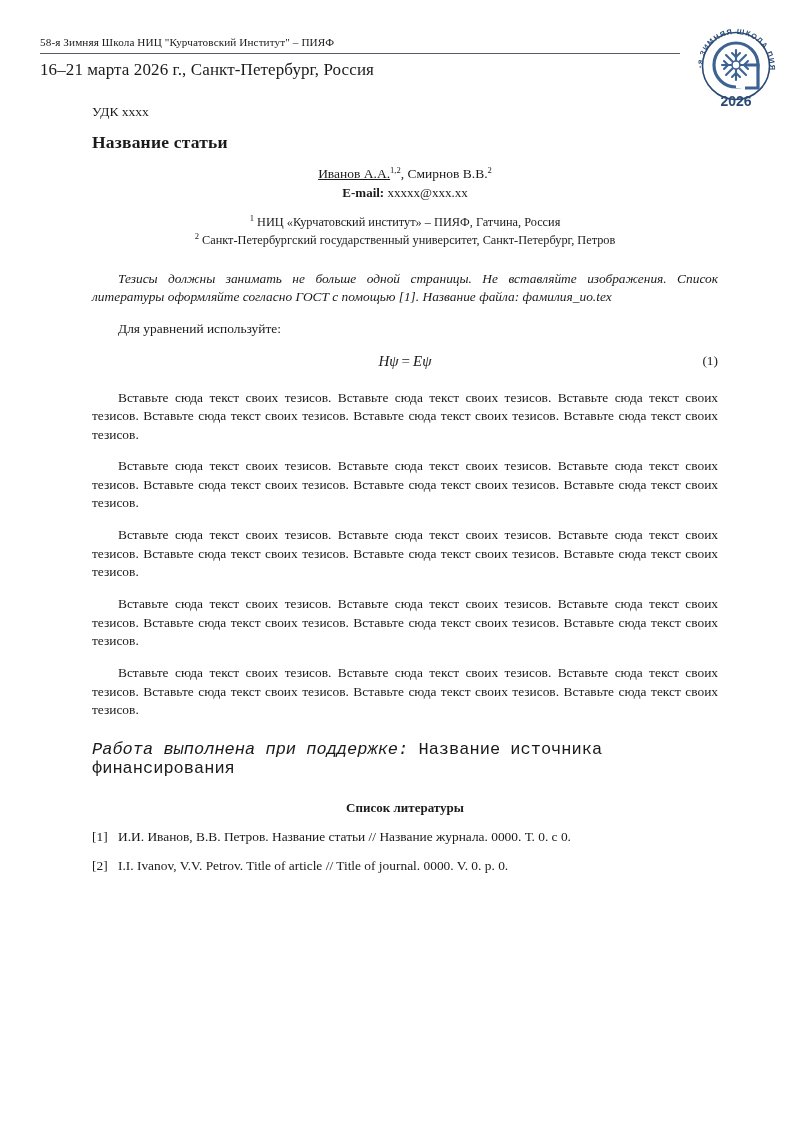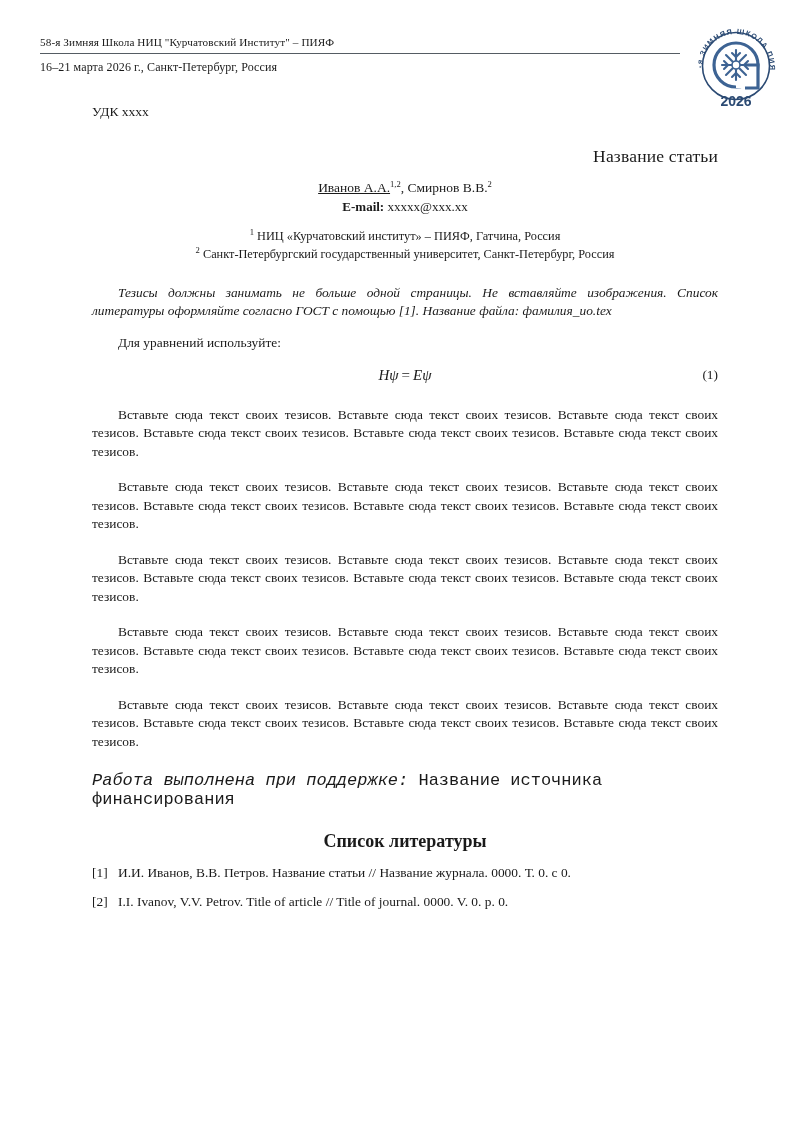--- a/index.html
+++ b/index.html
@@ -28,21 +28,21 @@
     letter-spacing: .1px;
     white-space: nowrap;
     padding-bottom: 5px;
   }
   .header-rule {
     width: 640px;
     height: 0;
     border-top: 1.1px solid #555c63;
   }
   .header-line2 {
-    font-size: 12px;
+    font-size: 17px;
     letter-spacing: .1px;
     padding-top: 6px;
     white-space: nowrap;
   }
 
   
   .logo {
     position: absolute;
     right: 12px;
     top: 16px;
@@ -58,24 +58,24 @@
     top: 0;
     width: 626px;
   }
 
   .udk {
     margin-top: 104px;
     font-size: 13.5px;
   }
 
   .title {
-    margin-top: 26px;
-    text-align: right;
+    margin-top: 12px;
+    text-align: left;
     font-size: 17.5px;
-    font-weight: normal;
+    font-weight: bold;
     letter-spacing: .2px;
   }
 
   .authors {
     margin-top: 13px;
     text-align: center;
     font-size: 13.5px;
   }
   .authors .presenting { text-decoration: underline; }
   .authors sup, .affil sup {
@@ -123,33 +123,33 @@
   }
   .eq-body .op { font-style: normal; padding: 0 3px; }
   .eq-num {
     position: absolute;
     right: 0;
     top: 0;
     font-size: 13.4px;
     font-style: normal;
   }
 
-  .body-block .para { margin-top: 17px; }
+  .body-block .para { margin-top: 0; }
 
   .funding {
     margin-top: 20px;
     font-size: 17px;
     font-family: Liberation Mono, monospace;
   }
   .funding .lead { font-style: italic; }
 
   .refs-heading {
     margin-top: 22px;
     text-align: center;
-    font-size: 18px;
+    font-size: 13px;
     font-weight: bold;
   }
 
   .ref {
     margin-top: 13px;
     font-size: 13.4px;
     display: flex;
     align-items: baseline;
   }
   .ref-marker {
@@ -219,21 +219,21 @@
     <span>xxxxx@xxx.xx</span>
   </div>
 
   <div class="affils">
     <div class="affil">
       <sup>1</sup>
       <span>НИЦ «Курчатовский институт» – ПИЯФ, Гатчина, Россия</span>
     </div>
     <div class="affil">
       <sup>2</sup>
-      <span>Санкт-Петербургский государственный университет, Санкт-Петербург, Россия</span>
+      <span>Санкт-Петербургский государственный университет, Санкт-Петербург, Петров</span>
     </div>
   </div>
 
   <p class="para first">Тезисы должны занимать не больше одной страницы. Не вставляйте изображения. Список литературы оформляйте согласно ГОСТ с помощью [1]. Название файла: фамилия_ио.tex</p>
 
   <p class="para">Для уравнений используйте:</p>
 
   <div class="eq-row">
     <div class="eq-body">
       <span>Hψ</span><span class="op">=</span><span>Eψ</span>

